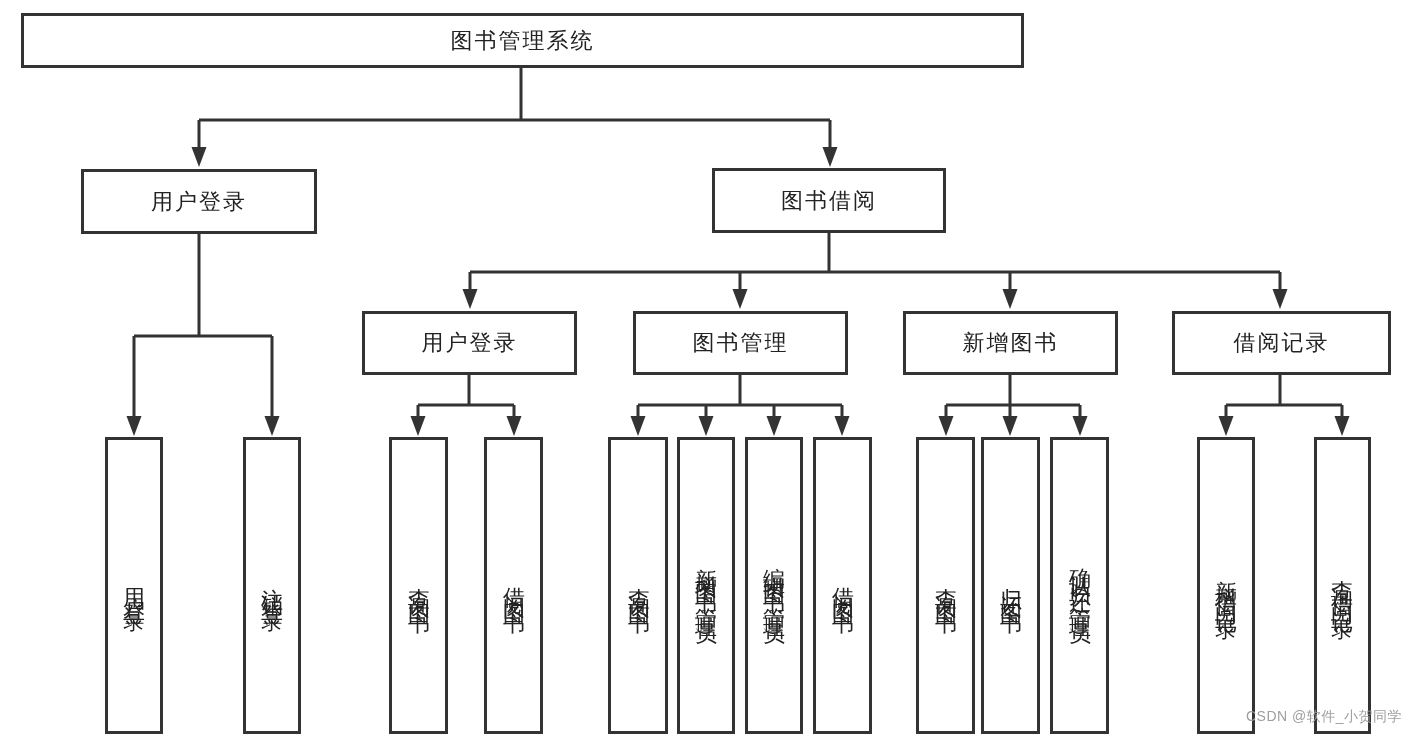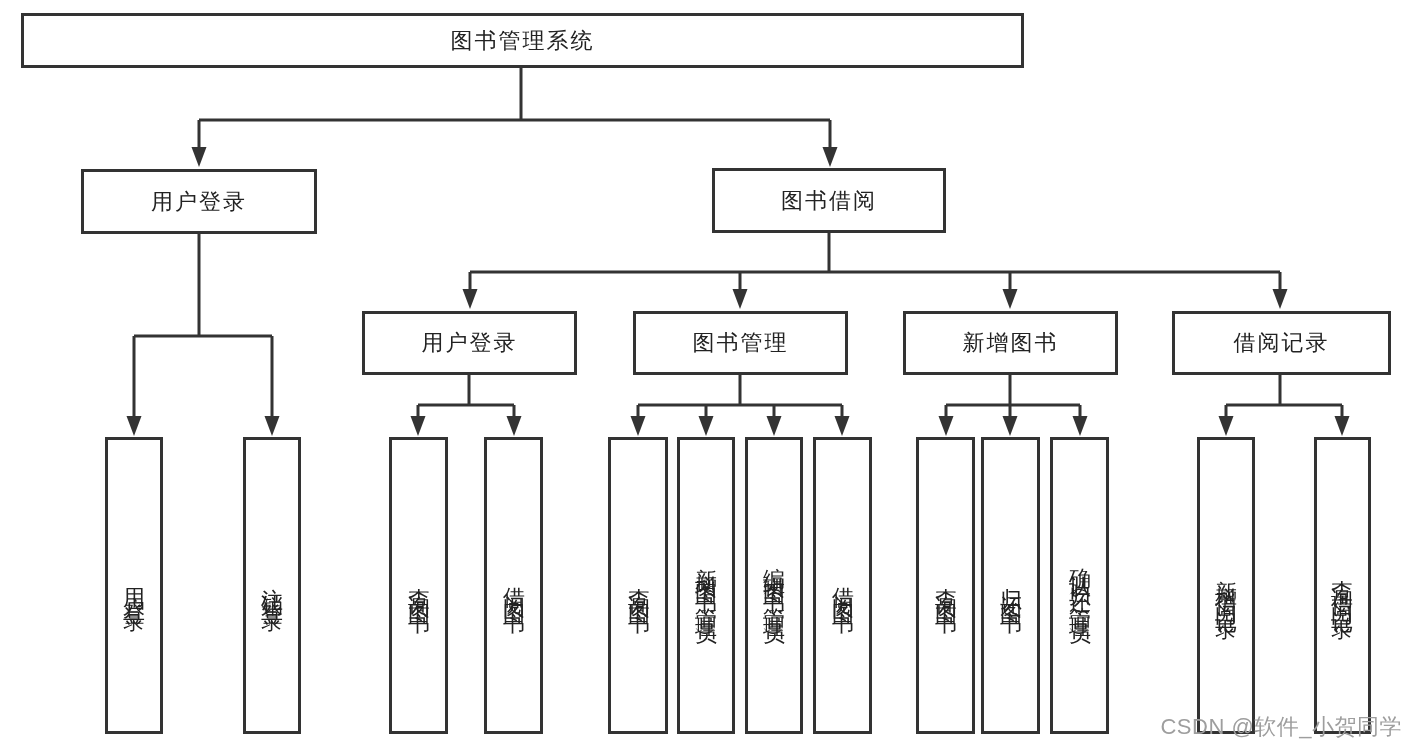--- a/index.html
+++ b/index.html
@@ -50,22 +50,22 @@
     text-orientation: mixed;
     text-align: center;
     line-height: 51px;
     font-size: 22px;
     letter-spacing: 8px;
     color: var(--text-color, #222222);
   }
   .watermark {
     position: absolute;
     right: 3px;
-    bottom: 5px;
-    font-size: 22px;
+    bottom: 21px;
+    font-size: 14px;
     color: var(--wm-color, #9e9e9e);
     z-index: 5;
     letter-spacing: 0.5px;
   }
 </style>
 </head>
 <body>
 
 <div class="canvas">
 

